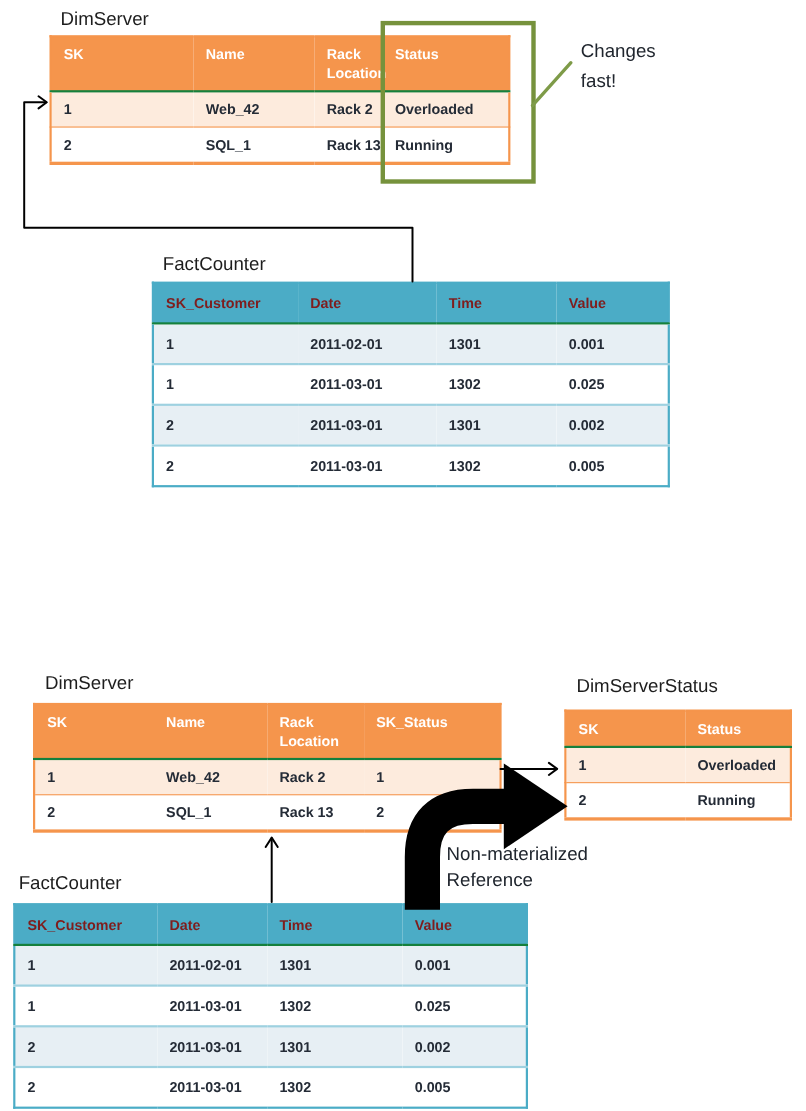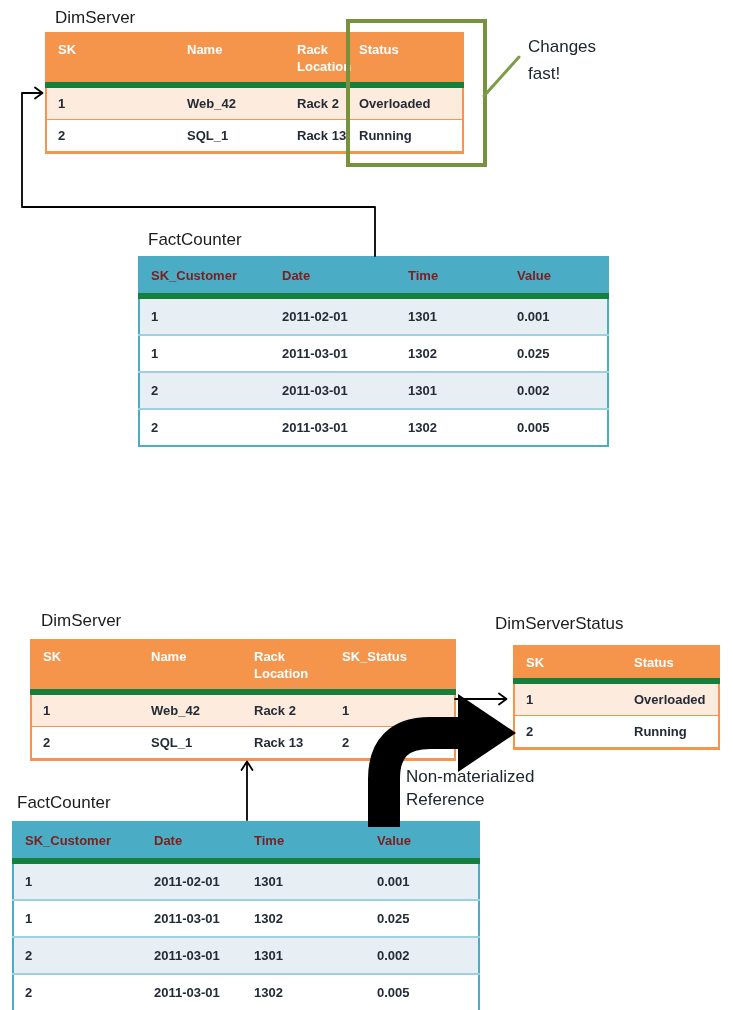--- a/index.html
+++ b/index.html
@@ -12,21 +12,21 @@
   html,body{background:#fff;}
   body{font-family:"Liberation Sans",sans-serif;}
   #canvas{position:relative;width:733px;height:1010px;background:#ffffff;overflow:hidden;}
 
   .tbl-title{position:absolute;font-size:17px;color:#1d1d1d;white-space:nowrap;}
 
   .tbl{position:absolute;}
   .tbl table{border-collapse:collapse;width:100%;table-layout:fixed;
     font-family:"Liberation Sans",sans-serif;font-size:13px;}
   .tbl th{text-align:left;vertical-align:top;font-weight:700;
-    padding:7px 4px 7px 11px;line-height:17px;border-bottom:6px solid #15803d;}
+    padding:7px 4px 7px 11px;line-height:17px;border-bottom:2px solid #15803d;}
   .tbl td{text-align:left;vertical-align:middle;font-weight:600;
     padding:7px 4px 7px 11px;line-height:17px;color:var(--text-dark);
     overflow:hidden;white-space:nowrap;}
 
   .orange table{border:2px solid var(--orange-header);border-bottom-width:3px;}
   .orange th{background:var(--orange-header);color:var(--header-text);}
   .orange tbody tr:nth-child(odd) td{background:var(--orange-row-light);}
   .orange tbody tr+tr td{border-top:1.5px solid var(--orange-header);}
 
   .teal table{border:2px solid var(--teal-header);}
@@ -37,21 +37,21 @@
 
   #dimserver-top{left:45px;top:32px;width:417px;}
   #factcounter-top{left:138px;top:256px;width:469px;}
   #dimserver-bottom{left:30px;top:639px;width:424px;}
   #dimserverstatus{left:513px;top:645px;width:205px;}
   #factcounter-bottom{left:12px;top:821px;width:466px;}
 
   #dimserver-top-title{left:55px;top:8px;}
   #factcounter-top-title{left:148px;top:230px;}
   #dimserver-bottom-title{left:41px;top:611px;}
-  #dimserverstatus-title{left:495px;top:614px;}
+  #dimserverstatus-title{left:524px;top:614px;}
   #factcounter-bottom-title{left:17px;top:793px;}
 
   .annotation{position:absolute;color:#20262e;font-size:17px;}
   #changes-fast{left:528px;top:33px;line-height:27px;}
   #non-materialized{left:406px;top:765px;line-height:23px;}
 
   #overlay{position:absolute;left:0;top:0;width:733px;height:1010px;
     pointer-events:none;z-index:5;}
 </style>
 </head>

